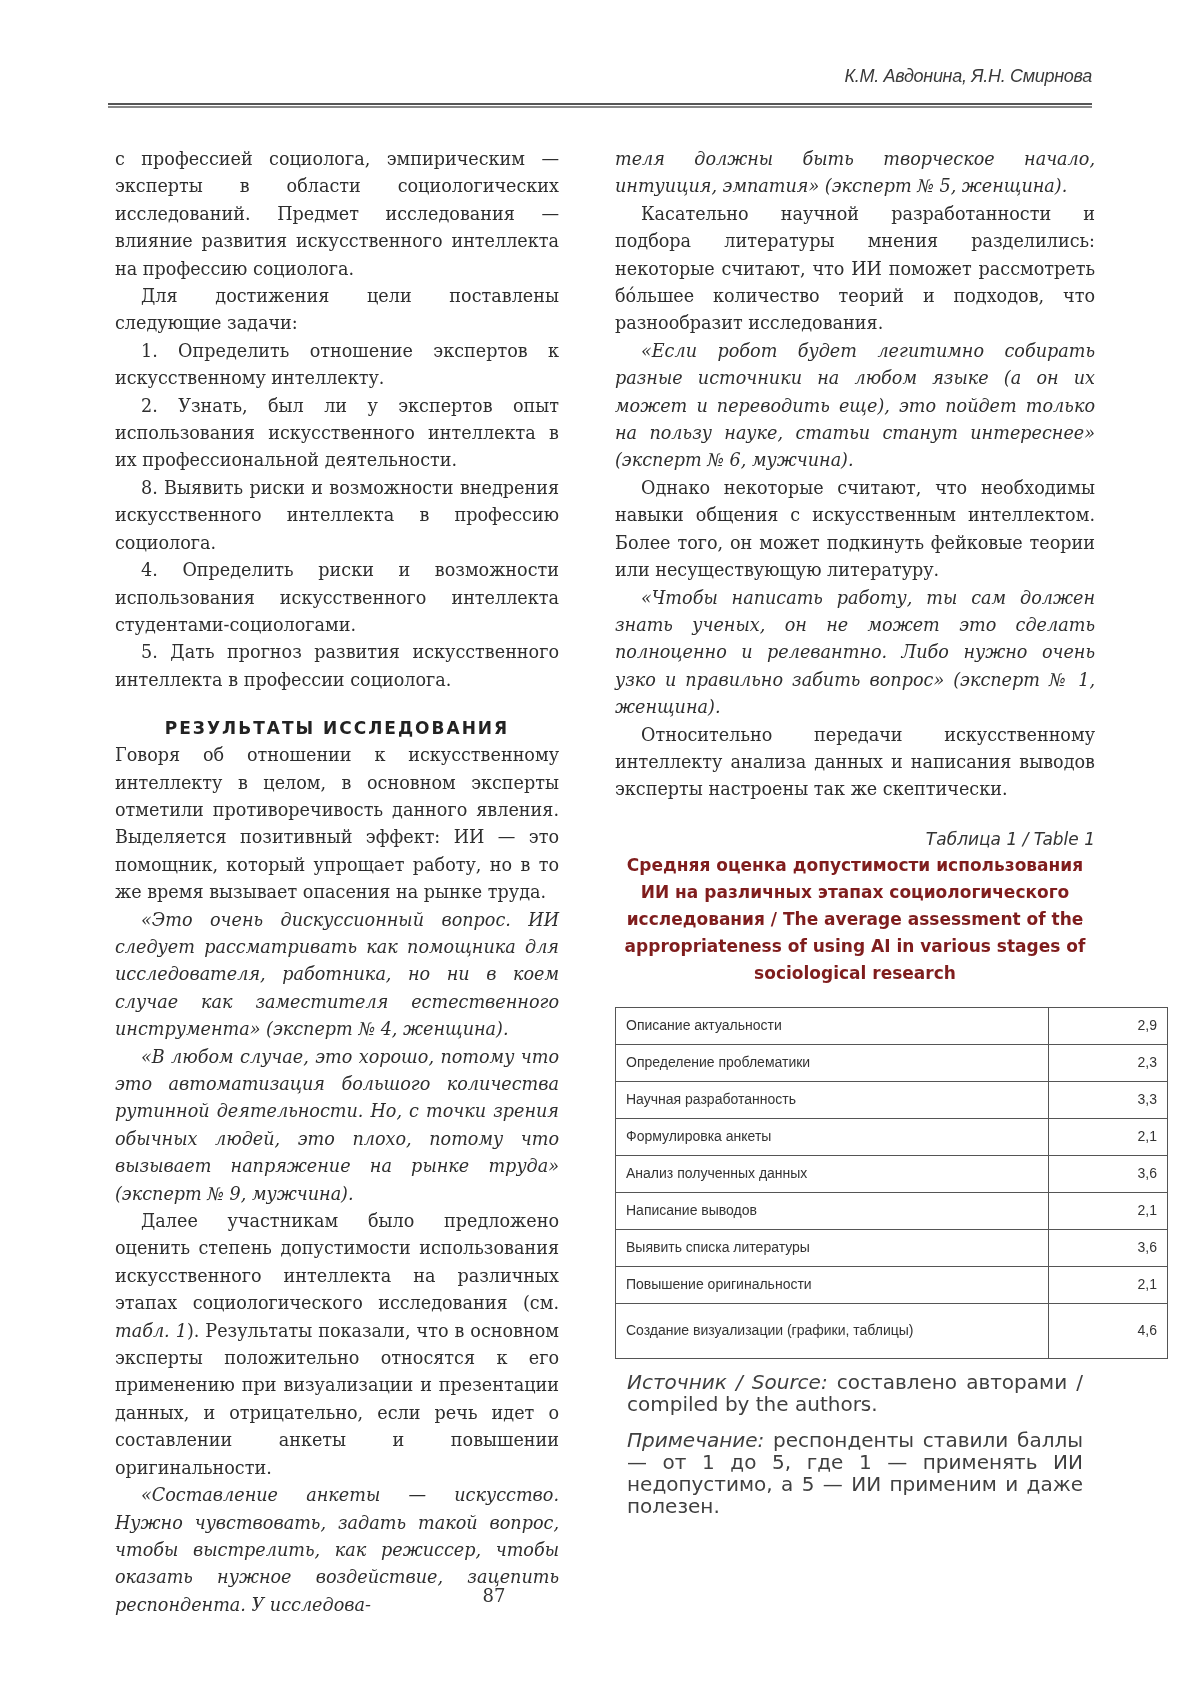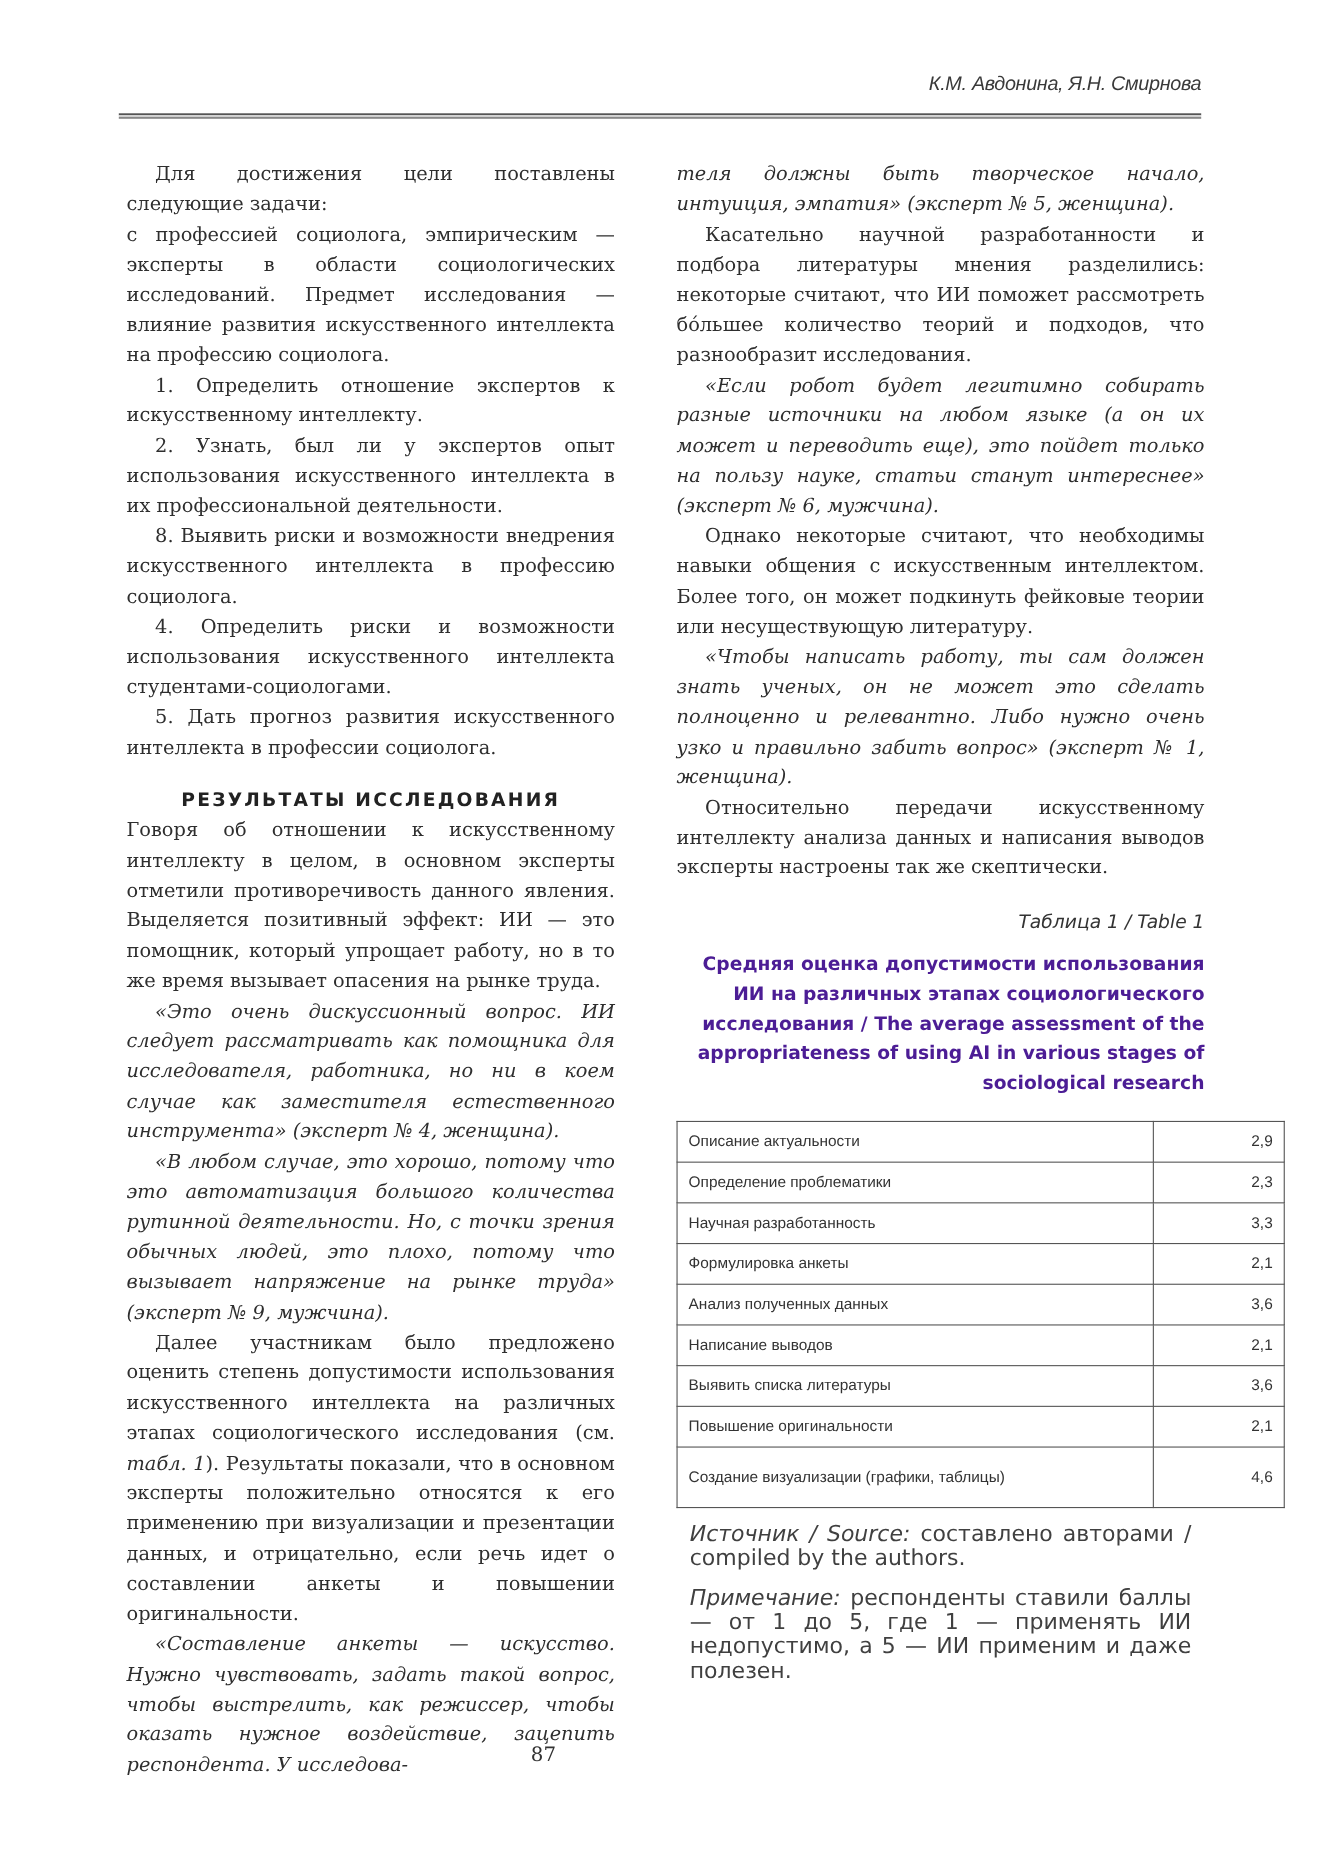--- a/index.html
+++ b/index.html
@@ -24,21 +24,21 @@
     .p { margin: 0; text-align: justify; hyphens: manual; }
     .indent { text-indent: 26px; }
     .q { font-style: italic; }
     .sec-title {
       font-family: "DejaVu Sans", sans-serif; font-weight: bold; font-size: 17px;
       letter-spacing: 2px; text-align: center; margin: 20px 0 0 0; line-height: 28px; color: #222;
     }
     .table-num { font-family: "DejaVu Sans", sans-serif; font-style: italic; font-size: 17px;
       text-align: right; margin-top: 22px; color: #333; line-height: 26px; }
     .table-title { font-family: "DejaVu Sans", sans-serif; font-weight: bold; font-size: 17px;
-      text-align: right; line-height: 27px; color: #4c1d95; margin-top: 12px; }
+      text-align: center; line-height: 27px; color: #7f1d1d; margin-top: 0; }
 
     table.data { border-collapse: collapse; width: 553px; margin-top: 20px;
       font-family: Liberation Sans, sans-serif; font-size: 14px; color: #333; }
     table.data td { border: 1.5px solid #555; padding: 0 10px; height: 36px; line-height: 21px; }
     table.data td.val { width: 98px; text-align: right; }
     table.data tr.tall td { height: 54px; }
 
     .note { font-family: "DejaVu Sans", sans-serif; font-size: 20px; line-height: 22px;
       color: #404040; text-align: justify; margin: 12px; }
     .note em { font-style: italic; }
@@ -54,22 +54,22 @@
 <div class="page">
 
   <div class="running-head">К.М. Авдонина, Я.Н. Смирнова</div>
   <div class="head-rule">
     <div class="l1"></div>
       <div class="l2"></div>
       <div class="l3"></div>
   </div>
 
   <div class="col col-left">
+    <p class="p">с профессией социолога, эмпирическим — эксперты в области социологических исследований. Предмет исследования — влияние развития искусственного интеллекта на профессию социолога.</p>
     <p class="p indent">Для достижения цели поставлены следующие задачи:</p>
-    <p class="p">с профессией социолога, эмпирическим — эксперты в области социологических исследований. Предмет исследования — влияние развития искусственного интеллекта на профессию социолога.</p>
     <p class="p indent">1. Определить отношение экспертов к искусственному интеллекту.</p>
     <p class="p indent">2. Узнать, был ли у экспертов опыт использования искусственного интеллекта в их профессиональной деятельности.</p>
     <p class="p indent">8. Выявить риски и возможности внедрения искусственного интеллекта в профессию социолога.</p>
     <p class="p indent">4. Определить риски и возможности использования искусственного интеллекта студентами-социологами.</p>
     <p class="p indent">5. Дать прогноз развития искусственного интеллекта в профессии социолога.</p>
 
     <h2 class="sec-title">РЕЗУЛЬТАТЫ ИССЛЕДОВАНИЯ</h2>
     <p class="p">Говоря об отношении к искусственному интеллекту в целом, в основном эксперты отметили противоречивость данного явления. Выделяется позитивный эффект: ИИ — это помощник, который упрощает работу, но в то же время вызывает опасения на рынке труда.</p>
     <p class="p indent q">«Это очень дискуссионный вопрос. ИИ следует рассматривать как помощника для исследователя, работника, но ни в коем случае как заместителя естественного инструмента» (эксперт № 4, женщина).</p>
     <p class="p indent q">«В любом случае, это хорошо, потому что это автоматизация большого количества рутинной деятельности. Но, с точки зрения обычных людей, это плохо, потому что вызывает напряжение на рынке труда» (эксперт № 9, мужчина).</p>

